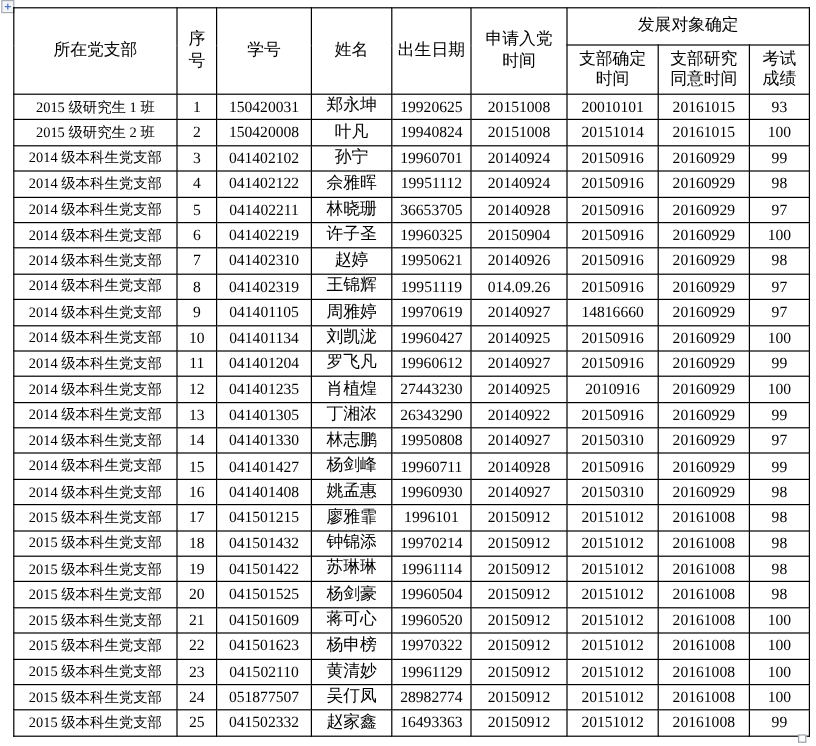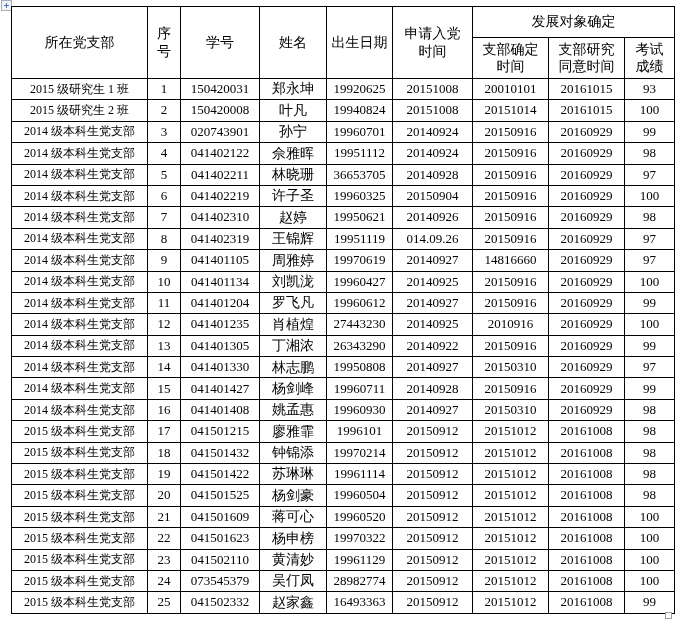--- a/index.html
+++ b/index.html
@@ -138,21 +138,21 @@
           <td class="c3">叶凡</td>
           <td class="c4">19940824</td>
           <td class="c5">20151008</td>
           <td class="c6">20151014</td>
           <td class="c7">20161015</td>
           <td class="c8">100</td>
         </tr>
         <tr>
           <td class="c0">2014 级本科生党支部</td>
           <td class="c1">3</td>
-          <td class="c2">020743901</td>
+          <td class="c2">041402102</td>
           <td class="c3">孙宁</td>
           <td class="c4">19960701</td>
           <td class="c5">20140924</td>
           <td class="c6">20150916</td>
           <td class="c7">20160929</td>
           <td class="c8">99</td>
         </tr>
         <tr>
           <td class="c0">2014 级本科生党支部</td>
           <td class="c1">4</td>
@@ -369,21 +369,21 @@
           <td class="c3">黄清妙</td>
           <td class="c4">19961129</td>
           <td class="c5">20150912</td>
           <td class="c6">20151012</td>
           <td class="c7">20161008</td>
           <td class="c8">100</td>
         </tr>
         <tr>
           <td class="c0">2015 级本科生党支部</td>
           <td class="c1">24</td>
-          <td class="c2">073545379</td>
+          <td class="c2">051877507</td>
           <td class="c3">吴仃凤</td>
           <td class="c4">28982774</td>
           <td class="c5">20150912</td>
           <td class="c6">20151012</td>
           <td class="c7">20161008</td>
           <td class="c8">100</td>
         </tr>
         <tr>
           <td class="c0">2015 级本科生党支部</td>
           <td class="c1">25</td>

